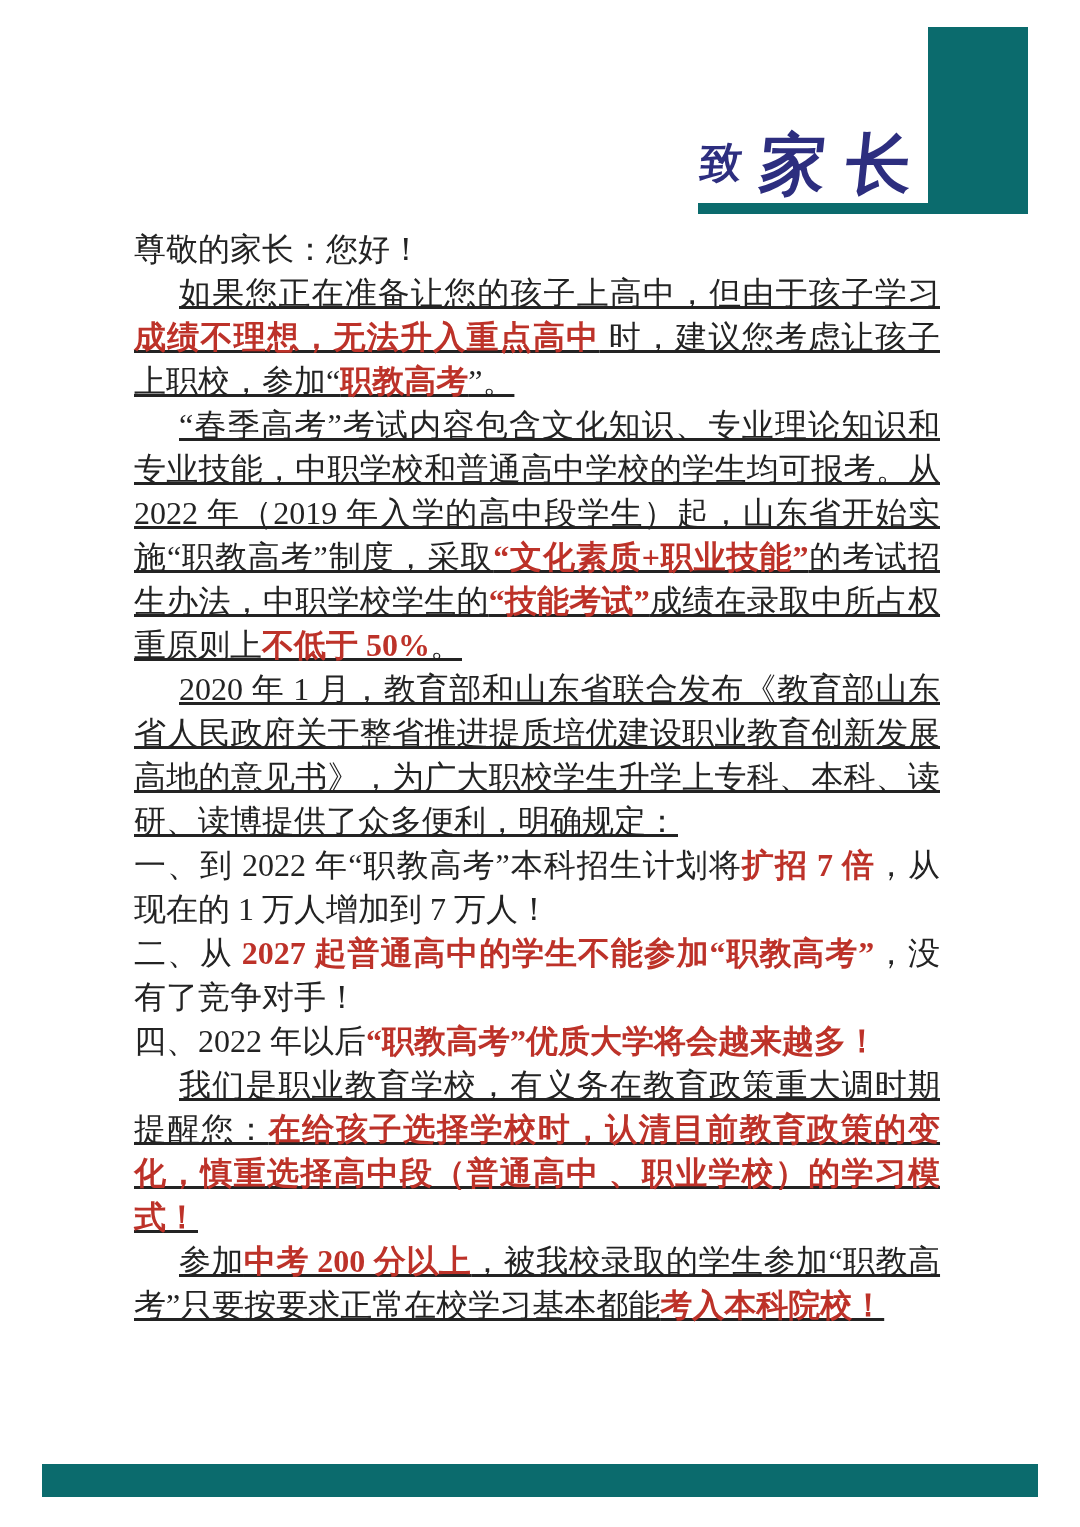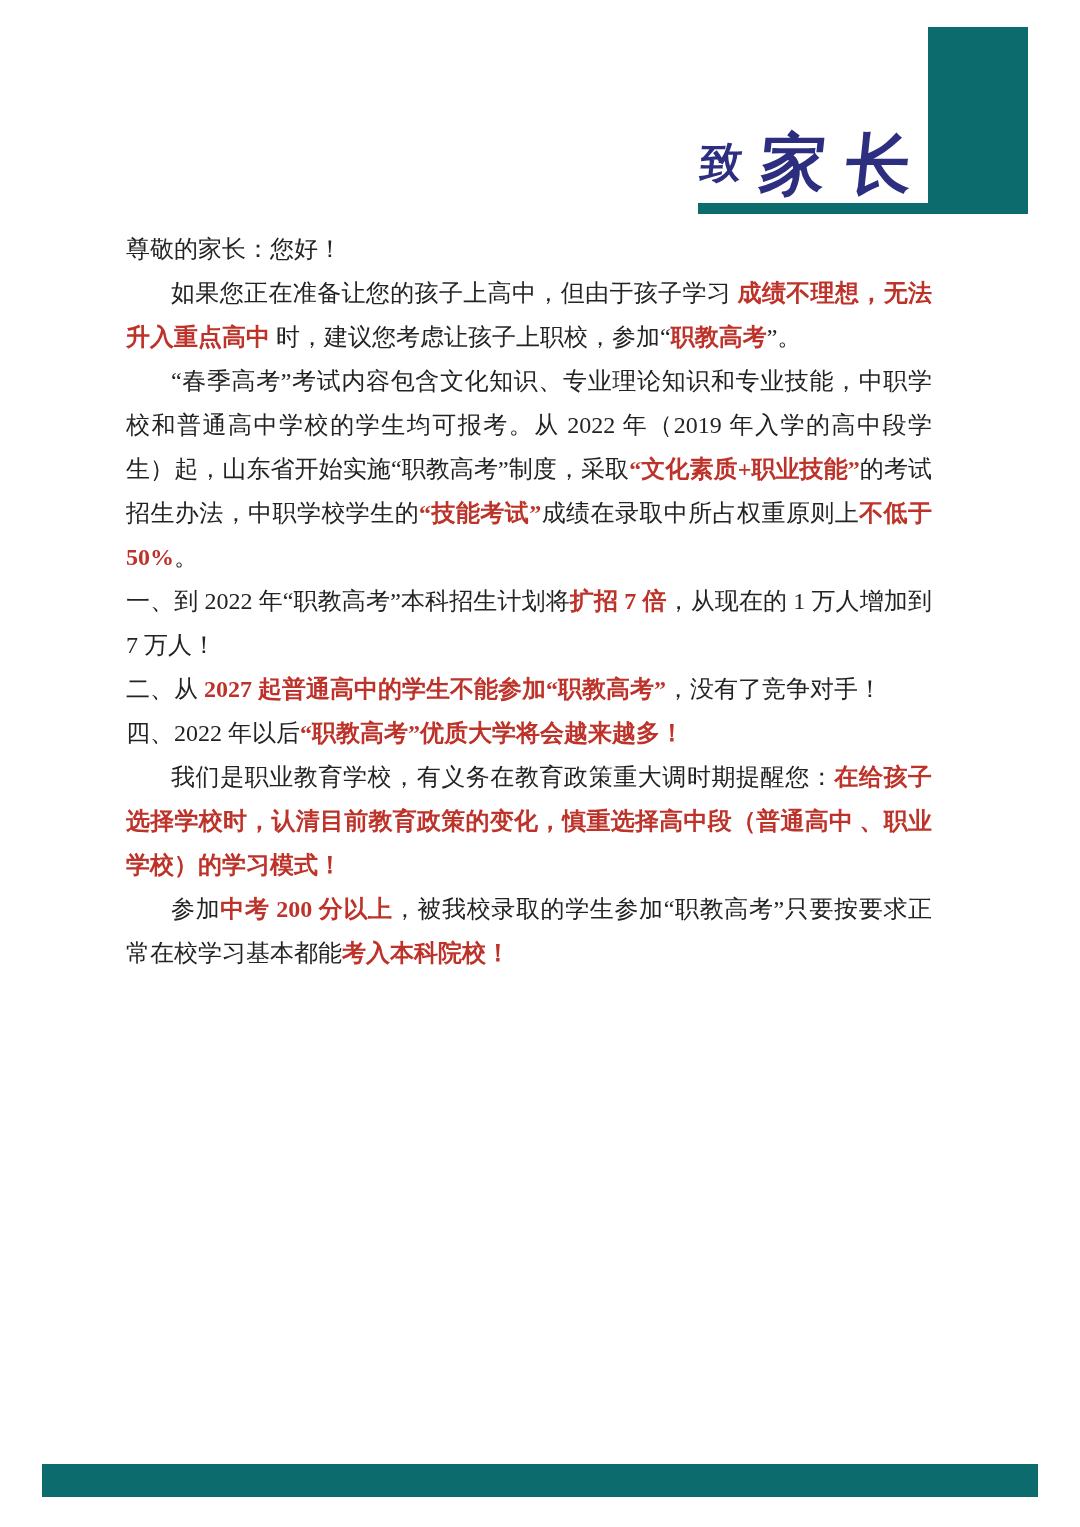--- a/index.html
+++ b/index.html
@@ -51,29 +51,29 @@
   }
   .title-main {
     font-size: 66px;
     letter-spacing: 20px;
     transform: skewX(-6deg);
     line-height: 1;
   }
   
   .letter-body {
     position: absolute;
-    left: 126px; top: 227px;
+    left: 134px; top: 227px;
     width: 806px;
     color: var(--text);
-    font-size: 24px;
+    font-size: 32px;
     line-height: 44px;
     text-align: justify;
   }
   .para { text-align: justify; }
-  .para.indent { text-indent: 45px; }
+  .para.indent { text-indent: 45px; text-decoration: underline; }
   .red {
     color: var(--red);
     font-weight: bold;
   }
   
   .footer-bar {
     position: absolute;
     left: 42px; top: 1464px;
     width: 996px; height: 33px;
     background: var(--teal);
@@ -89,20 +89,21 @@
 
   <div class="page-title">
     <span class="title-prefix">致</span>
     <span class="title-main">家长</span>
   </div>
 
   <div class="letter-body">
       <p class="para"><span>尊敬的家长：您好！</span></p>
       <p class="para indent"><span>如果您正在准备让您的孩子上高中，但由于孩子学习 </span><span class="red">成绩不理想，无法升入重点高中</span><span> 时，建议您考虑让孩子上职校，参加“</span><span class="red">职教高考</span><span>”。</span></p>
       <p class="para indent"><span>“春季高考”考试内容包含文化知识、专业理论知识和专业技能，中职学校和普通高中学校的学生均可报考。从 2022 年（2019 年入学的高中段学生）起，山东省开始实施“职教高考”制度，采取</span><span class="red">“文化素质+职业技能”</span><span>的考试招生办法，中职学校学生的</span><span class="red">“技能考试”</span><span>成绩在录取中所占权重原则上</span><span class="red">不低于 50%</span><span>。</span></p>
+      <p class="para indent"><span>2020 年 1 月，教育部和山东省联合发布《教育部山东省人民政府关于整省推进提质培优建设职业教育创新发展高地的意见书》，为广大职校学生升学上专科、本科、读研、读博提供了众多便利，明确规定：</span></p>
       <p class="para"><span>一、到 2022 年“职教高考”本科招生计划将</span><span class="red">扩招 7 倍</span><span>，从现在的 1 万人增加到 7 万人！</span></p>
       <p class="para"><span>二、从 </span><span class="red">2027 起普通高中的学生不能参加“职教高考”</span><span>，没有了竞争对手！</span></p>
       <p class="para"><span>四、2022 年以后</span><span class="red">“职教高考”优质大学将会越来越多！</span></p>
       <p class="para indent"><span>我们是职业教育学校，有义务在教育政策重大调时期提醒您：</span><span class="red">在给孩子选择学校时，认清目前教育政策的变化，慎重选择高中段（普通高中 、职业学校）的学习模式！</span></p>
       <p class="para indent"><span>参加</span><span class="red">中考 200 分以上</span><span>，被我校录取的学生参加“职教高考”只要按要求正常在校学习基本都能</span><span class="red">考入本科院校！</span></p>
     </div>
 
   <div class="footer-bar"></div>
 
 </div>

